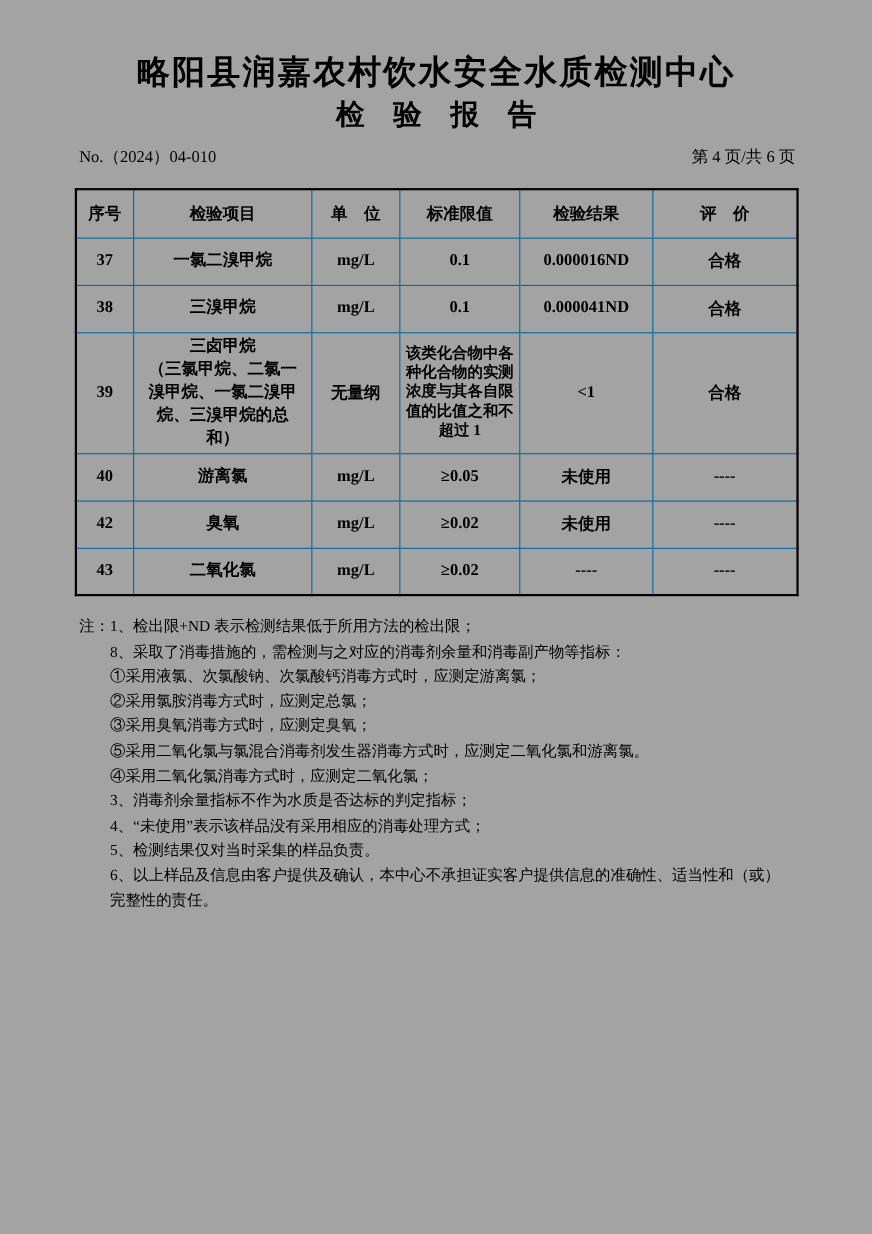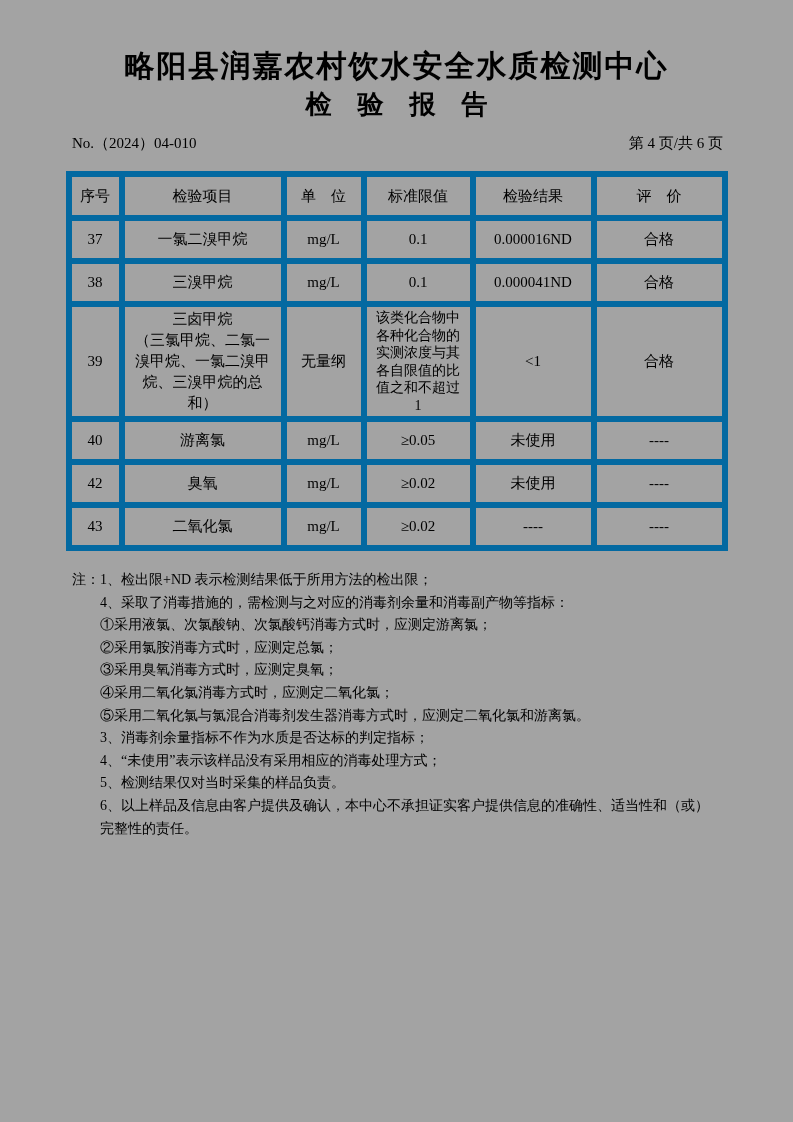--- a/index.html
+++ b/index.html
@@ -42,24 +42,24 @@
     line-height: 21px;
   }
   table.results {
     border-collapse: collapse;
     table-layout: fixed;
     width: 656px;
     margin: 17px auto 0 auto;
     border: 2px solid #000;
   }
   table.results th, table.results td {
-    border: 6px solid #0369a1;
+    border: 1px solid #0369a1;
     text-align: center;
     vertical-align: middle;
-    font-weight: normal;
+    font-weight: bold;
     font-size: 15px;
     padding: 2px 6px;
     overflow: hidden;
     box-sizing: border-box;
   }
   table.results thead tr { height: 44px; }
   table.results tbody tr { height: 43px; }
   table.results tbody tr.tall { height: 105px; }
   td.cell-item { white-space: pre-wrap; line-height: 21px; }
   tr.tall td.cell-limit {
@@ -161,26 +161,26 @@
           <td class="cell-limit">≥0.02</td>
           <td class="cell-result">----</td>
           <td class="cell-evaluation">----</td>
         </tr>
       </tbody>
   </table>
 
   <div class="notes">
     <div>
         <div class="note-line first"><span class="note-prefix">注：</span><span>1、检出限+ND 表示检测结果低于所用方法的检出限；</span></div>
-        <div class="note-line indent">4、采取了消毒措施的，需检测与之对应的消毒剂余量和消毒副产物等指标：</div>
+        <div class="note-line indent">8、采取了消毒措施的，需检测与之对应的消毒剂余量和消毒副产物等指标：</div>
         <div class="note-line indent">①采用液氯、次氯酸钠、次氯酸钙消毒方式时，应测定游离氯；</div>
         <div class="note-line indent">②采用氯胺消毒方式时，应测定总氯；</div>
         <div class="note-line indent">③采用臭氧消毒方式时，应测定臭氧；</div>
+        <div class="note-line indent">⑤采用二氧化氯与氯混合消毒剂发生器消毒方式时，应测定二氧化氯和游离氯。</div>
         <div class="note-line indent">④采用二氧化氯消毒方式时，应测定二氧化氯；</div>
-        <div class="note-line indent">⑤采用二氧化氯与氯混合消毒剂发生器消毒方式时，应测定二氧化氯和游离氯。</div>
         <div class="note-line indent">3、消毒剂余量指标不作为水质是否达标的判定指标；</div>
         <div class="note-line indent">4、“未使用”表示该样品没有采用相应的消毒处理方式；</div>
         <div class="note-line indent">5、检测结果仅对当时采集的样品负责。</div>
         <div class="note-line indent">6、以上样品及信息由客户提供及确认，本中心不承担证实客户提供信息的准确性、适当性和（或）
 完整性的责任。</div>
       </div>
   </div>
 
 </div>
 

